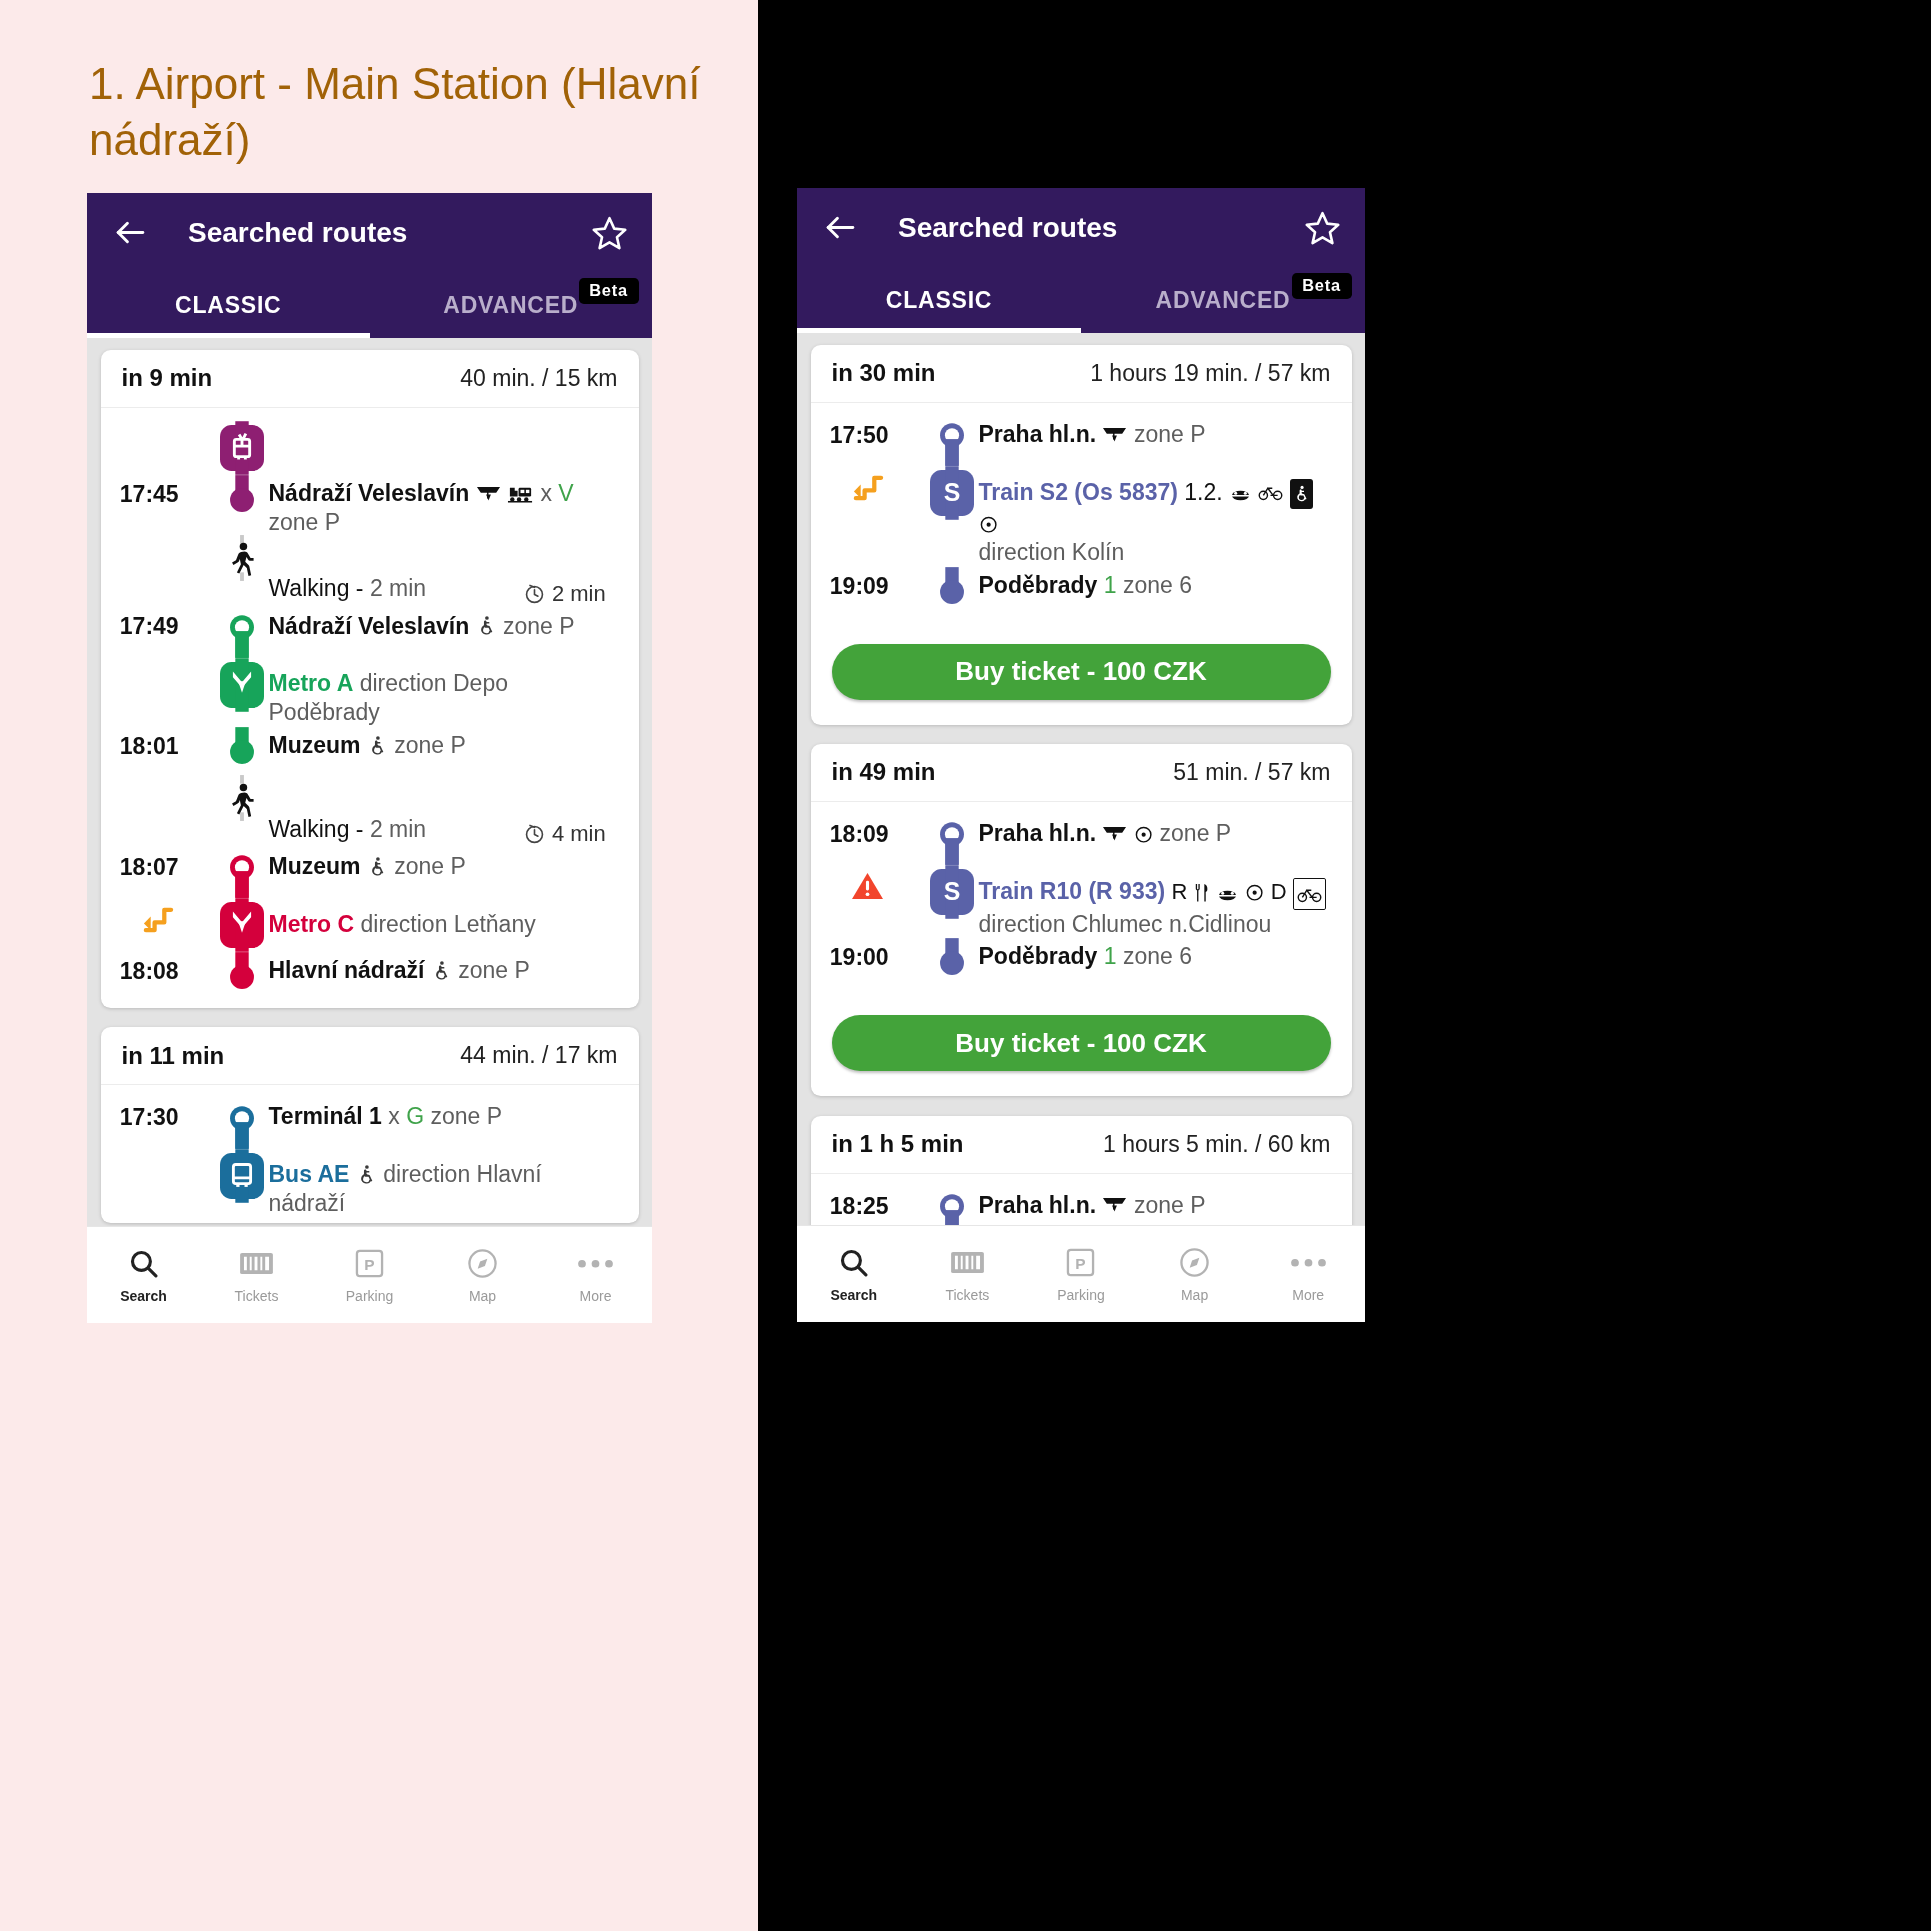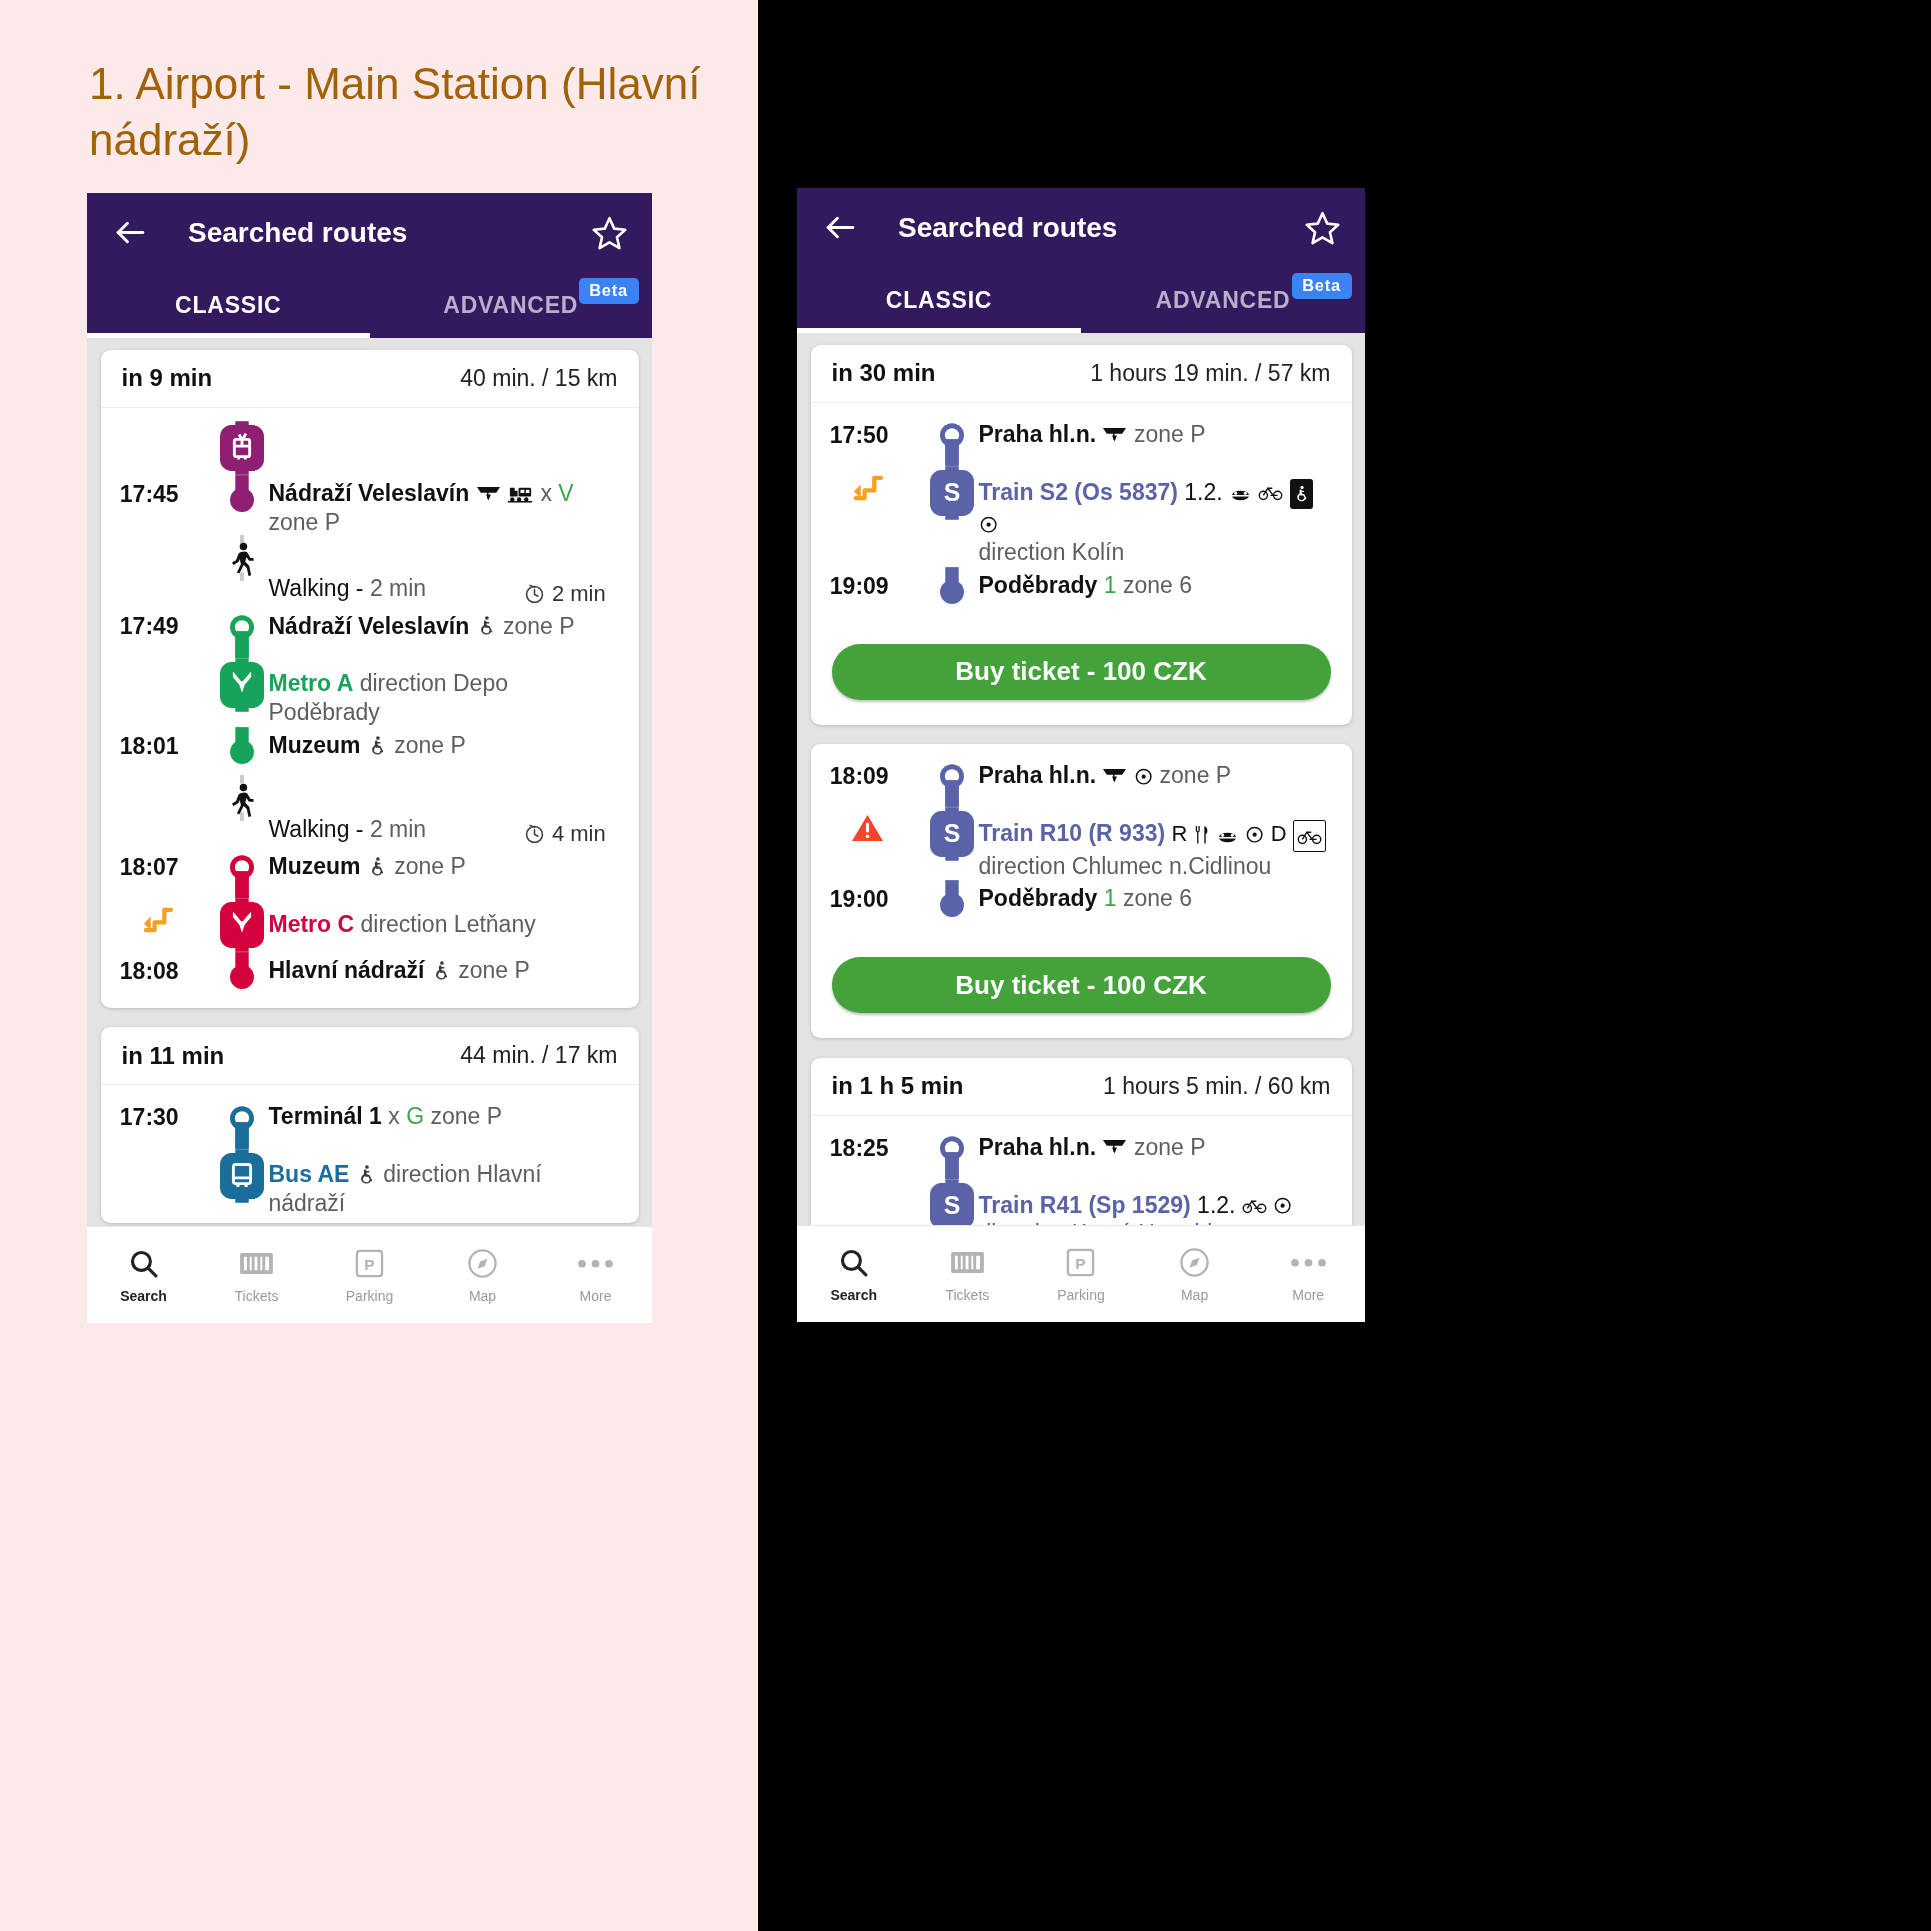--- a/index.html
+++ b/index.html
@@ -44,21 +44,21 @@
     color: #b9aecb; font-size: 23px; font-weight: bold; letter-spacing: 0.8px;
     position: relative;
   }
   .tab.active { color: #fff; }
   .tab.active::after {
     content: ""; position: absolute; left: 0; right: 0; bottom: 0;
     height: 4.8px; background: #fff;
   }
   .beta-badge {
     position: absolute; right: 13.5px; top: 5.8px;
-    background: #3b82f6; color: #fff; font-size: 16.4px; font-weight: bold;
+    background: #000000; color: #fff; font-size: 16.4px; font-weight: bold;
     padding: 2.9px 10.6px 3.9px; border-radius: 4.8px;
   }
 
   
   .scrollbody { padding: 11.6px 13.5px 0; }
   .card {
     background: #fff; border-radius: 9.7px; margin-bottom: 19.3px;
     box-shadow: 0 1px 3.9px rgba(0,0,0,.18);
     overflow: hidden;
   }
@@ -500,20 +500,24 @@
                 <rect x="16" y="0" width="14" height="26" fill="#5a62a8"></rect>
                 <circle cx="23" cy="26" r="12.5" fill="#5a62a8"></circle>
               </svg>
             </div>
             <div class="col-txt"><span class="stop-name">Poděbrady</span> <span class="zone-letter">1</span> <span class="muted">zone 6</span></div>
           </div>
         </div>
         <button class="buy-btn">Buy ticket - 100 CZK</button>
       </div>
       <div class="card">
+        <div class="card-head">
+          <span class="when">in 49 min</span>
+          <span class="dur">51 min. / 57 km</span>
+        </div>
         <div class="legs">
           <div class="row">
             <div class="col-time">18:09</div>
             <div class="col-rail">
               <svg width="44" height="50" viewBox="0 0 46 52">
                 <rect x="16" y="26" width="14" height="26" fill="#5a62a8"></rect>
                 <circle cx="23" cy="20" r="12.5" fill="#5a62a8"></circle>
                 <circle cx="23" cy="20" r="7.4" fill="#fff"></circle>
                 <rect x="16" y="24" width="14" height="28" fill="#5a62a8"></rect>
               </svg>

